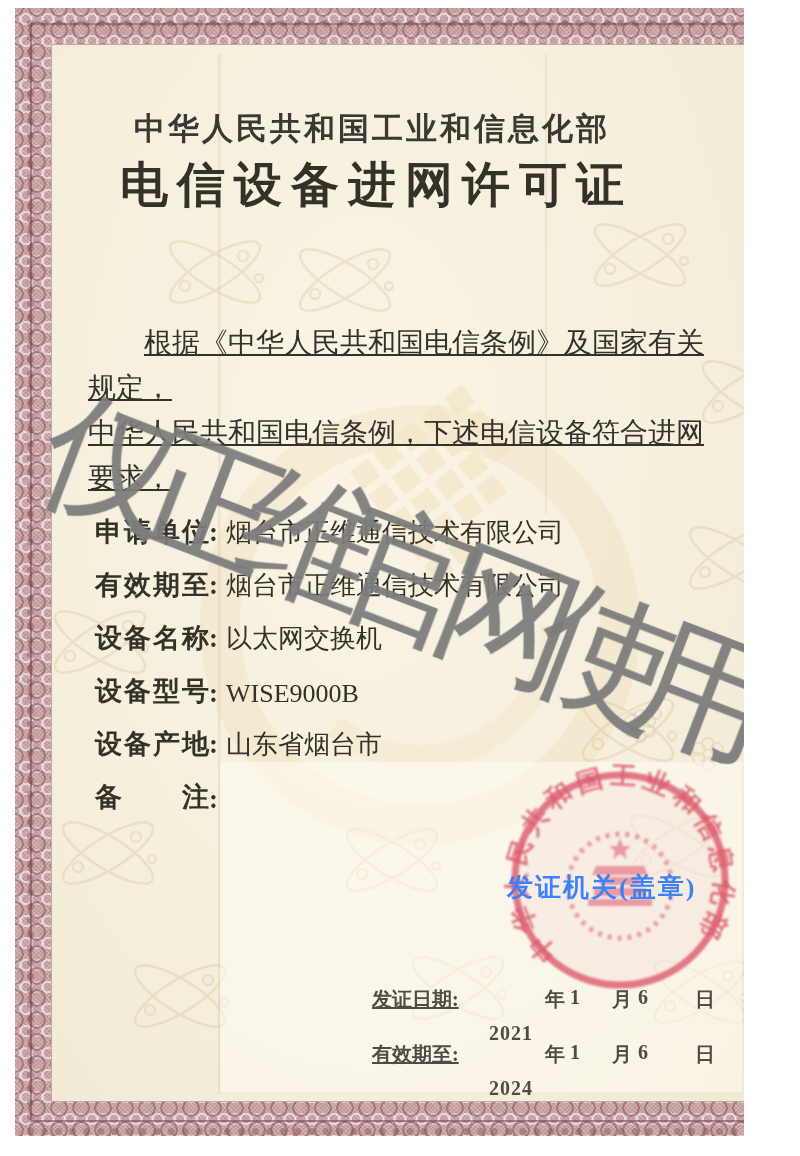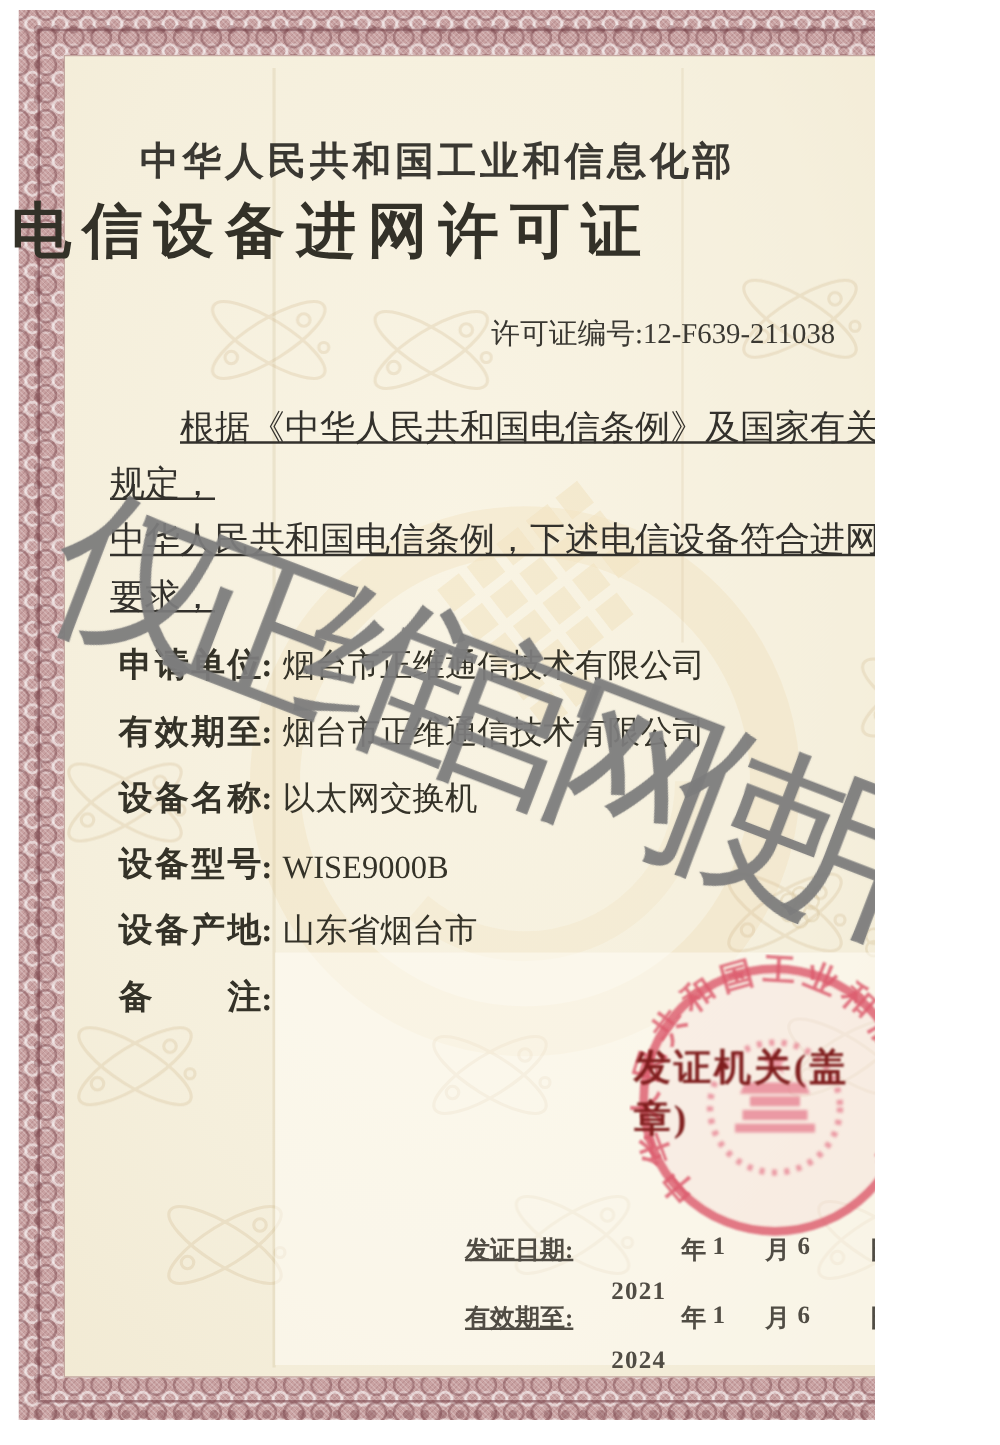--- a/index.html
+++ b/index.html
@@ -1,18 +1,18 @@
 <!DOCTYPE html>
 <html><head>
 <meta charset="utf-8">
 <style>
   html,body{margin:0;padding:0;background:#ffffff;}
   .page{
     position:relative;width:700px;height:1156px;overflow:hidden;background:#ffffff;
-    font-family:"Liberation Serif","DejaVu Serif",serif;color:#35332f;
+    font-family:"Liberation Serif","DejaVu Serif",serif;color:#35332f;padding-left:44px;
   }
   
   .frame{
     position:absolute;left:15px;top:8px;width:766px;height:1128px;
     background-color:#c9a2a2;
     background-image:
       radial-gradient(circle, rgba(255,255,255,0) 4px, rgba(255,255,255,.55) 4.5px, rgba(255,255,255,.55) 6px, rgba(255,255,255,0) 6.5px),
       radial-gradient(circle, rgba(122,70,76,0) 6.5px, rgba(122,70,76,.45) 7px, rgba(122,70,76,.45) 8.5px, rgba(122,70,76,0) 9px),
       radial-gradient(circle, rgba(255,255,255,0) 4px, rgba(255,255,255,.35) 4.5px, rgba(255,255,255,.35) 6px, rgba(255,255,255,0) 6.5px),
       repeating-linear-gradient(45deg, rgba(255,255,255,.18) 0 1px, rgba(0,0,0,0) 1px 3px),
@@ -25,32 +25,32 @@
   .inner{
     position:absolute;left:51px;top:44px;width:694px;height:1056px;
     background:radial-gradient(ellipse at 45% 38%, #f9f4e4 0%, #f5efdc 60%, #f1e9d2 100%);
     border:1px solid rgba(150,100,105,.5);
   }
   
   .bg-decor{position:absolute;left:0;top:0;z-index:1;pointer-events:none;}
   .light-patch{position:absolute;left:220px;top:762px;width:522px;height:330px;background:rgba(255,253,247,.5);z-index:5;}
   
   .ministry-title{position:absolute;left:0;top:108px;width:100%;text-align:center;font-size:31px;font-weight:bold;letter-spacing:3px;color:#3a3832;z-index:10;}
-  .main-title{position:absolute;left:0;top:153px;width:100%;text-align:left;font-size:48px;font-weight:bold;letter-spacing:9px;padding-left:9px;box-sizing:border-box;color:#333128;z-index:10;}
+  .main-title{position:absolute;left:0;top:153px;width:100%;text-align:center;font-size:48px;font-weight:bold;letter-spacing:9px;padding-left:9px;box-sizing:border-box;color:#333128;z-index:10;}
   .license-line{position:absolute;left:393px;top:251px;font-size:23px;color:#3a3832;z-index:10;}
   .para{position:absolute;left:88px;top:320px;width:630px;font-size:28px;line-height:45px;color:#33312c;z-index:10;text-decoration:underline;}
   .para .l1{text-indent:56px;}
   .fields{position:absolute;left:95px;top:514px;z-index:10;}
   .field-row{position:absolute;left:0;white-space:nowrap;font-size:27px;color:#343228;}
   .field-label{display:inline-block;width:114px;text-align:justify;text-align-last:justify;font-weight:bold;vertical-align:bottom;}
   .field-colon{font-weight:bold;}
   .field-value{font-size:26px;margin-left:8px;}
   
   .seal{position:absolute;left:503px;top:763px;width:234px;height:234px;z-index:25;opacity:.92;}
-  .seal-caption{position:absolute;left:507px;top:834px;font-size:30px;font-weight:bold;letter-spacing:2px;color:#7f1d1d;z-index:26;filter:blur(.7px);}
+  .seal-caption{position:absolute;left:507px;top:870px;font-size:26px;font-weight:bold;letter-spacing:2px;color:#3b82f6;z-index:26;filter:blur(.7px);}
   
   .date-row{position:absolute;left:0;width:800px;height:30px;font-size:20px;font-weight:bold;color:#504c44;z-index:20;filter:blur(.55px);}
   .date-row span{position:absolute;top:0;}
   .d-label{left:372px;text-decoration:underline;}
   .d-year{left:489px;letter-spacing:1px;margin-top:36px;}
   .d-yu{left:545px;}
   .d-month{left:560px;width:30px;text-align:center;}
   .d-mu{left:612px;}
   .d-day{left:628px;width:30px;text-align:center;}
   .d-du{left:695px;}
@@ -146,23 +146,20 @@
 
     <rect x="218" y="54" width="2.5" height="1040" fill="rgba(198,176,132,.22)"></rect>
     <rect x="545" y="54" width="2" height="460" fill="rgba(198,176,132,.18)"></rect>
   </svg>
 
   <div class="light-patch"></div>
 
   <div class="ministry-title">中华人民共和国工业和信息化部</div>
   <div class="main-title">电信设备进网许可证</div>
 
-  <div class="license-line">
-    <span>许可证编号:</span><span>12-F639-211038</span>
-  </div>
 
   <div class="para">
     <div class="l1">根据《中华人民共和国电信条例》及国家有关规定，</div>
     <div>中华人民共和国电信条例，下述电信设备符合进网要求，</div>
   </div>
 
   <div class="fields">
     <div class="field-row" style="top:0px">
       <span class="field-label">申请单位</span><span class="field-colon">:</span><span class="field-value">烟台市正维通信技术有限公司</span>
     </div>

